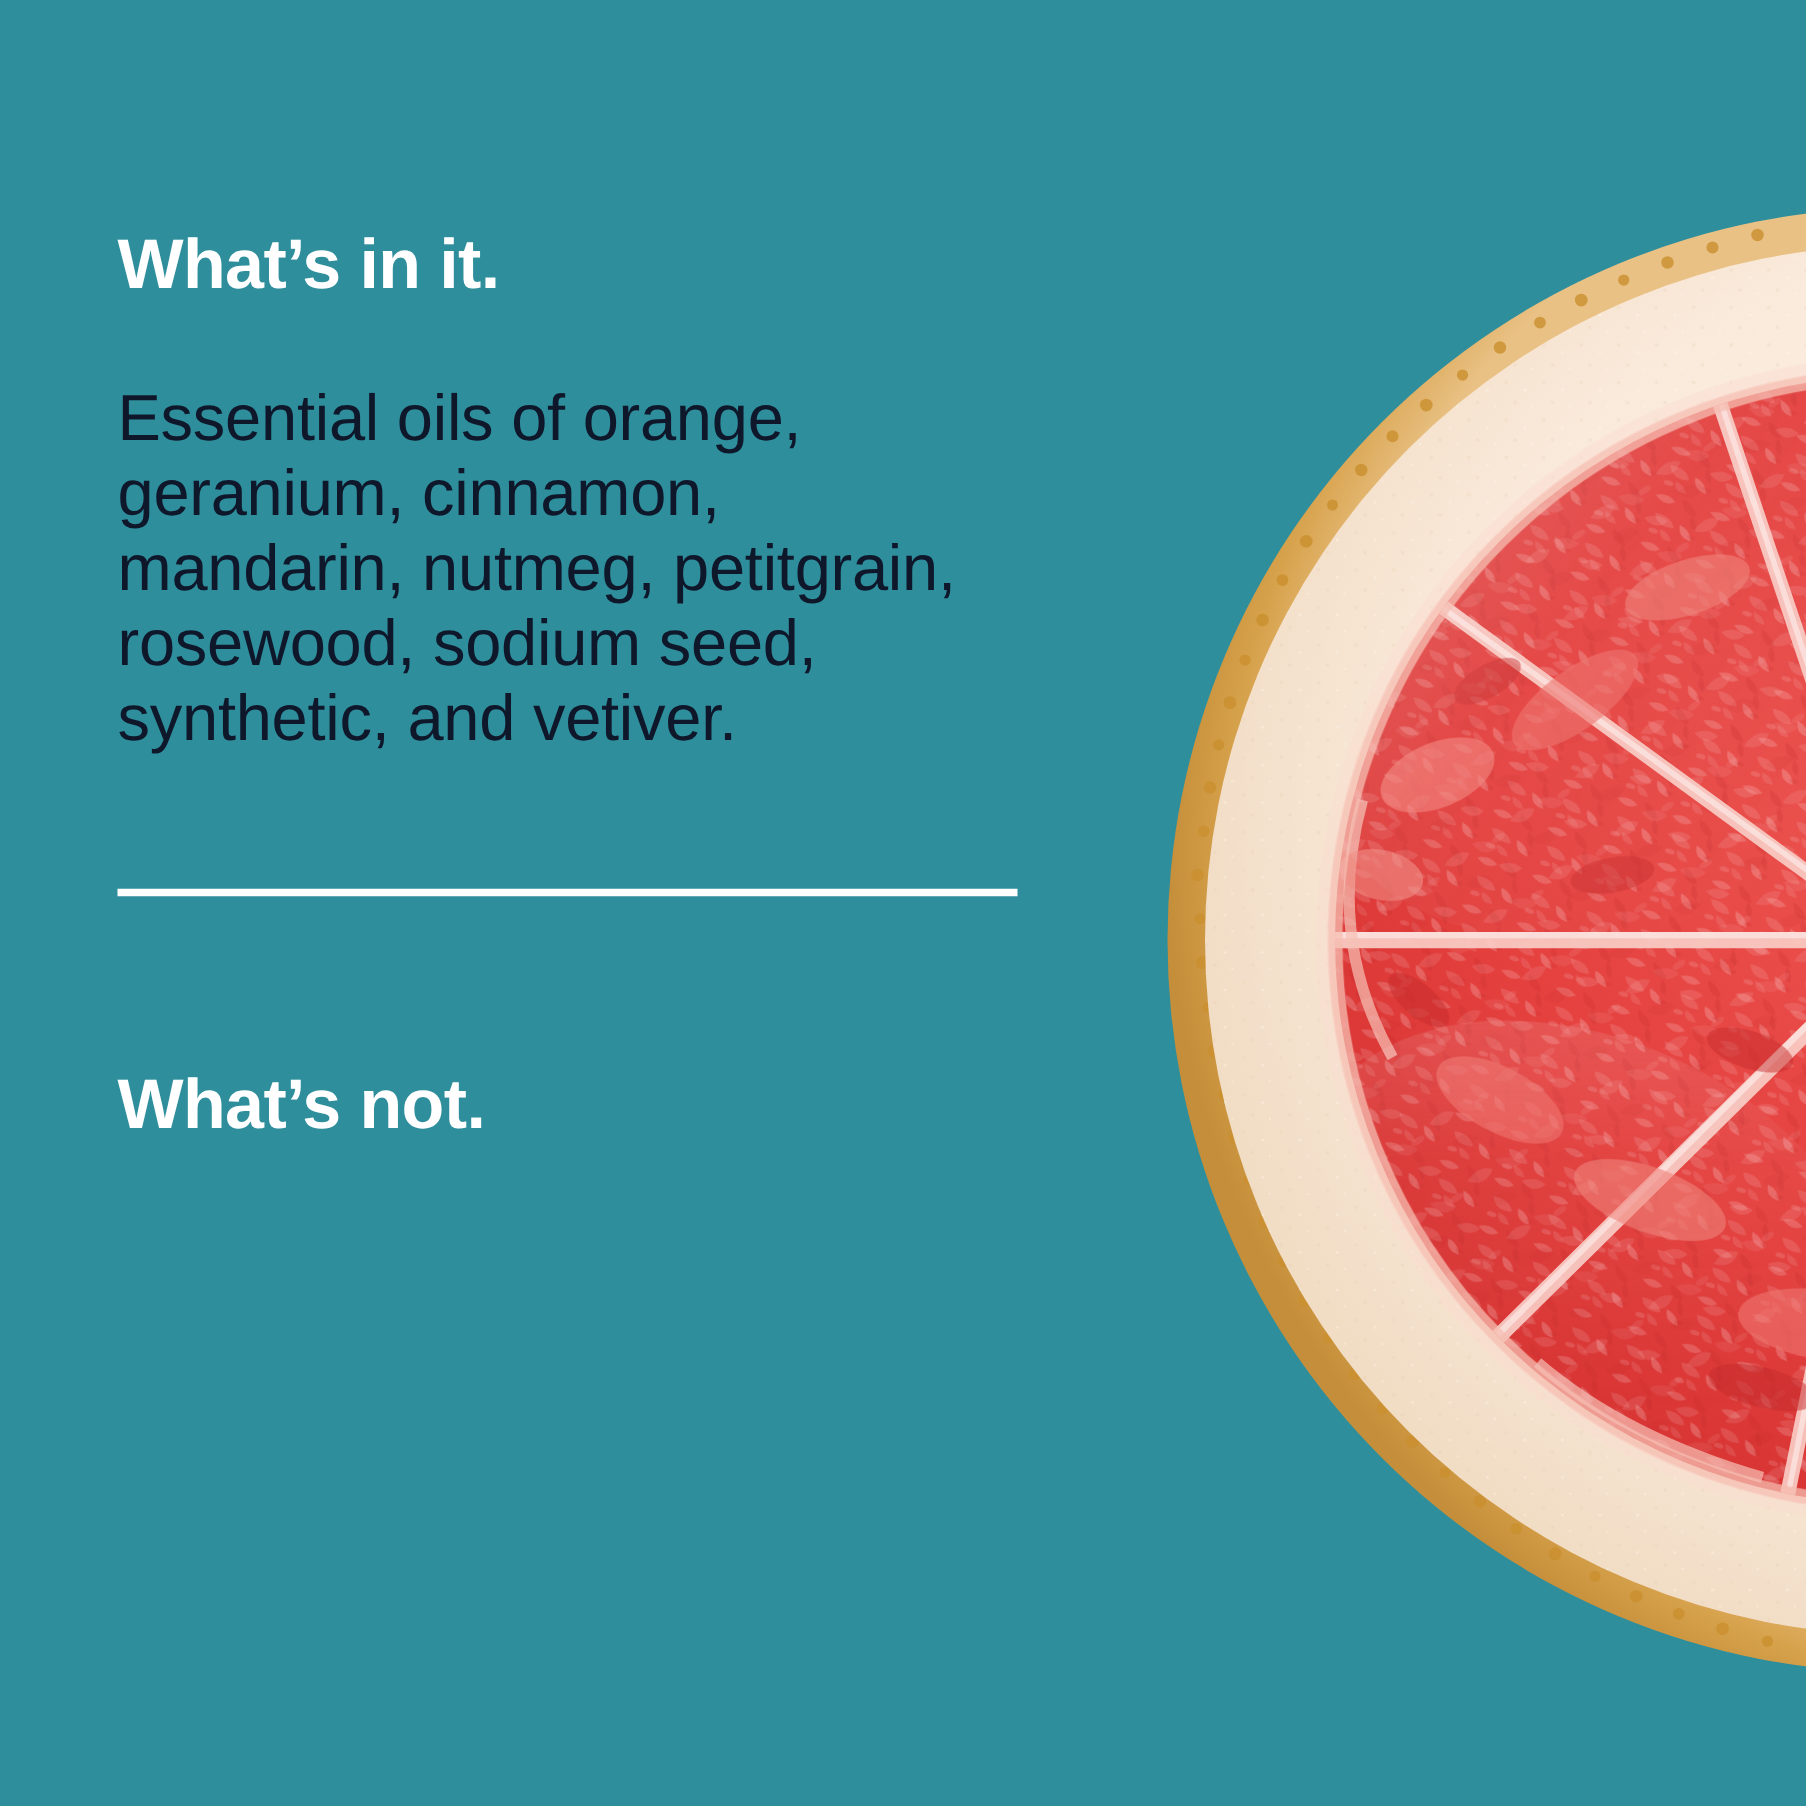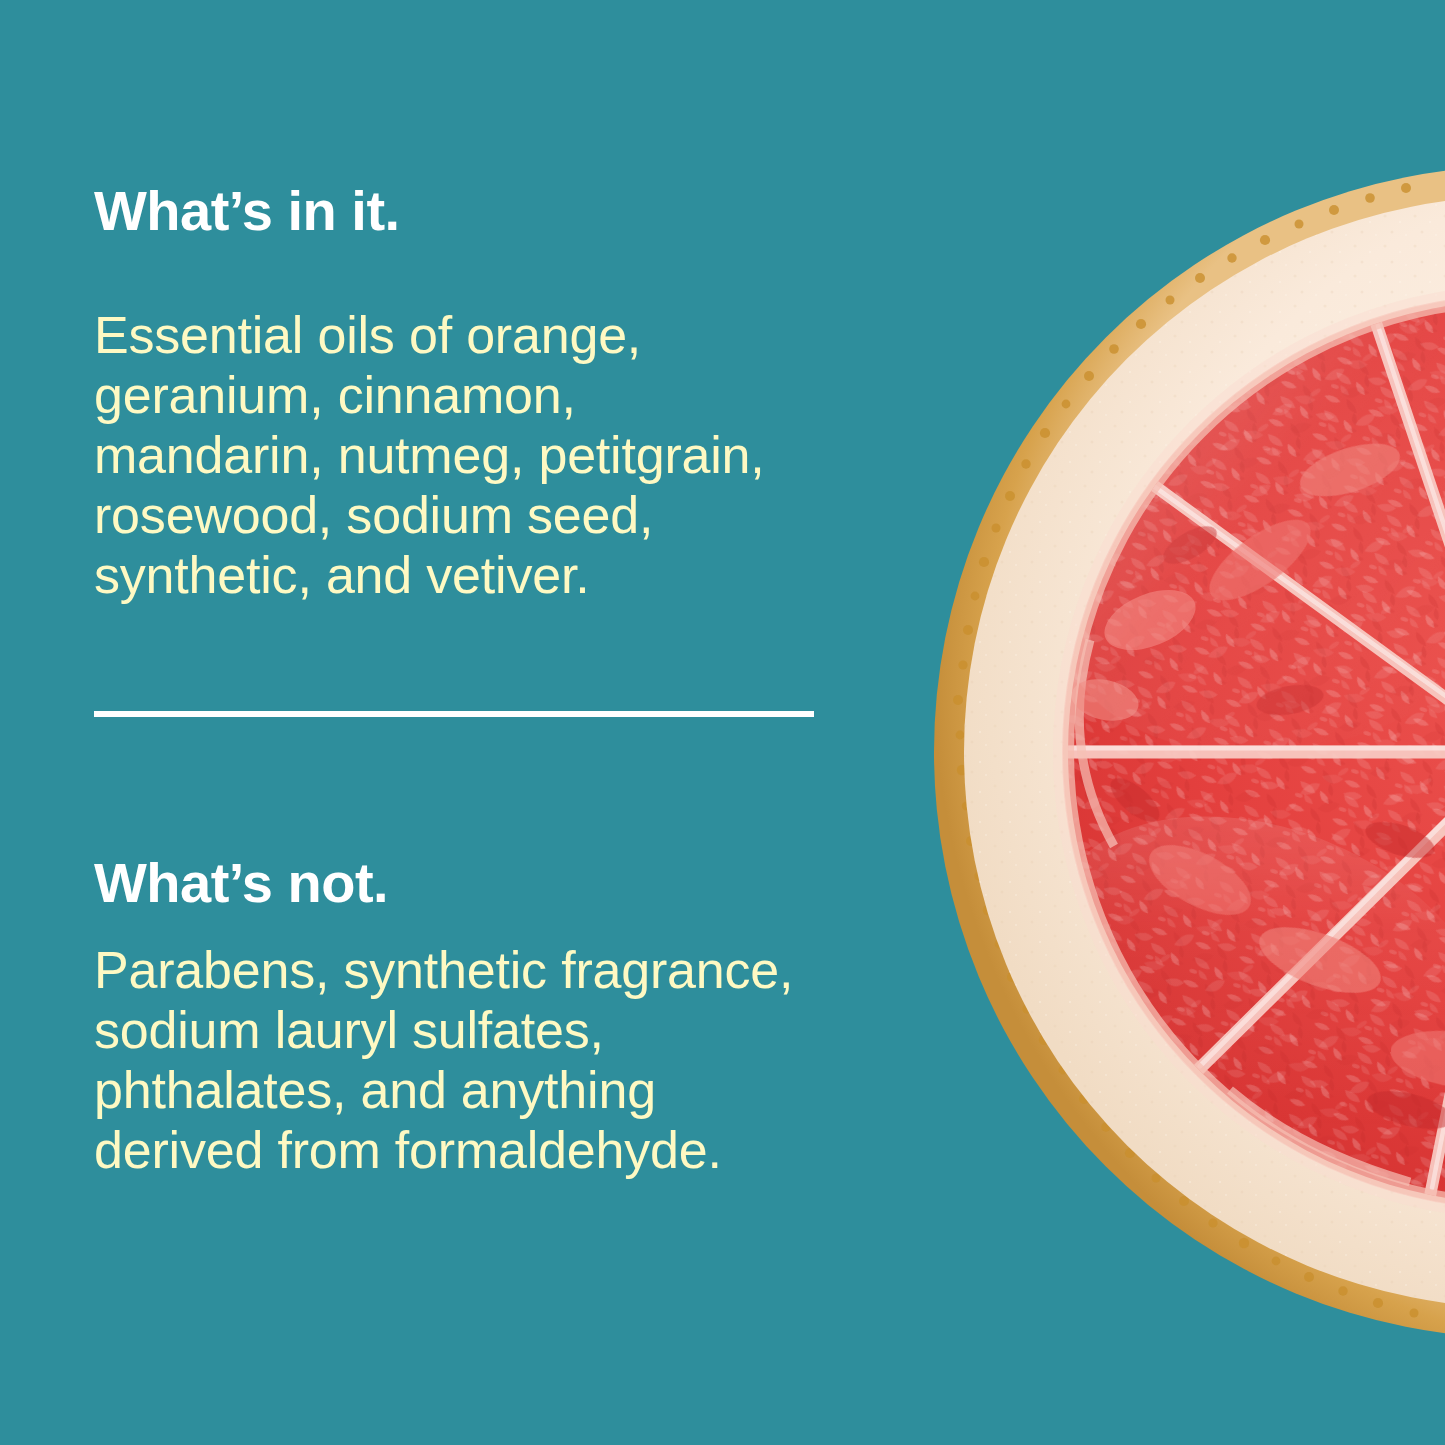--- a/index.html
+++ b/index.html
@@ -43,21 +43,21 @@
     font-weight: 700;
     font-size: 56px;
     line-height: 62px;
     letter-spacing: -0.5px;
     white-space: nowrap;
   }
 
   .body-copy {
     position: absolute;
     margin: 0;
-    color: #fef9c3;
+    color: #0f172a;
     font-weight: 400;
     font-size: 52px;
     line-height: 60px;
     letter-spacing: -0.2px;
   }
 
   #whats-in-it-heading { top: 180px; }
   #whats-in-it-body    { top: 305px; width: 880px; }
 
   #section-divider {
@@ -282,21 +282,15 @@
       <span class="line">geranium, cinnamon,</span>
       <span class="line">mandarin, nutmeg, petitgrain,</span>
       <span class="line">rosewood, sodium seed,</span>
       <span class="line">synthetic, and vetiver.</span>
     </p>
 
     <div id="section-divider" style="background: rgb(255, 255, 255);"></div>
 
     <h2 class="section-heading" id="whats-not-heading">What’s not.</h2>
 
-    <p class="body-copy" id="whats-not-body">
-      <span class="line">Parabens, synthetic fragrance,</span>
-      <span class="line">sodium lauryl sulfates,</span>
-      <span class="line">phthalates, and anything</span>
-      <span class="line">derived from formaldehyde.</span>
-    </p>
 
   </div>
 </div>
 
 </body></html>

